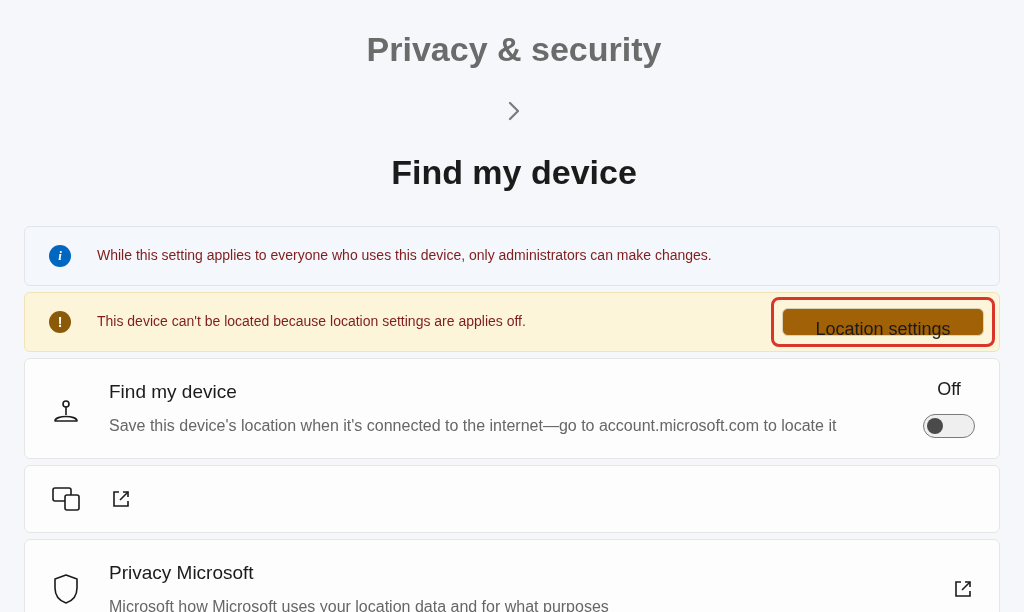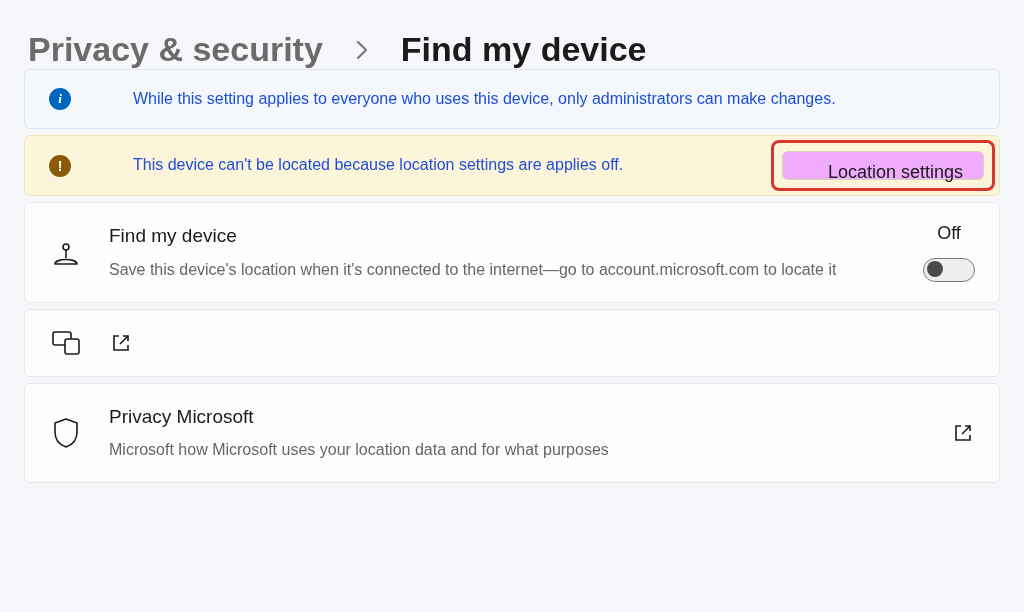--- a/index.html
+++ b/index.html
@@ -8,21 +8,23 @@
     background: #f5f7fa;
     width: 1024px;
     height: 612px;
     padding: 30px 24px;
     color: #1b1b1b;
   }
   .breadcrumb {
     display: flex;
     align-items: center;
     gap: 32px;
+    margin-bottom: 34px;
     margin-left: 4px;
+    flex-direction: column;
   }
   .breadcrumb-parent {
     font-size: 34px;
     font-weight: 600;
     color: #6b6b6b;
     cursor: pointer;
   }
   .breadcrumb-sep {
     font-size: 24px;
     color: #6b6b6b;
@@ -63,49 +65,47 @@
     flex-shrink: 0;
     color: #fff;
     font-weight: 700;
     font-size: 13px;
     font-style: italic;
     font-family: Georgia, serif;
   }
   .info-badge { background: #0067c0; }
   .warn-badge { background: #8a5a08; font-style: normal; font-family: inherit; font-size: 14px; }
   .card-text {
-    font-size: 16px;
-    color: #1d4ed8;
+    font-size: 14px;
+    color: #7f1d1d;
     line-height: 1.4;
-    margin-left: 36px;
   }
   .highlight-frame {
     position: absolute;
     right: 4px;
     top: 4px;
     bottom: 4px;
     width: 224px;
     border: 3px solid #d9362b;
     border-radius: 8px;
     display: flex;
     align-items: center;
     justify-content: center;
     padding: 8px;
   }
   .loc-btn {
-    background: #f0abfc;
+    background: #a16207;
     border: 1px solid #d8d2b9;
     border-radius: 6px;
     padding: 10px 20px;
     font-size: 18px;
     color: #1b1b1b;
     cursor: pointer;
     width: 100%;
     height: 100%;
-    text-align: right;
   }
   .setting-card {
     padding: 20px 24px;
   }
   .setting-icon-wrap {
     width: 34px;
     display: flex;
     align-items: center;
     justify-content: center;
     flex-shrink: 0;

